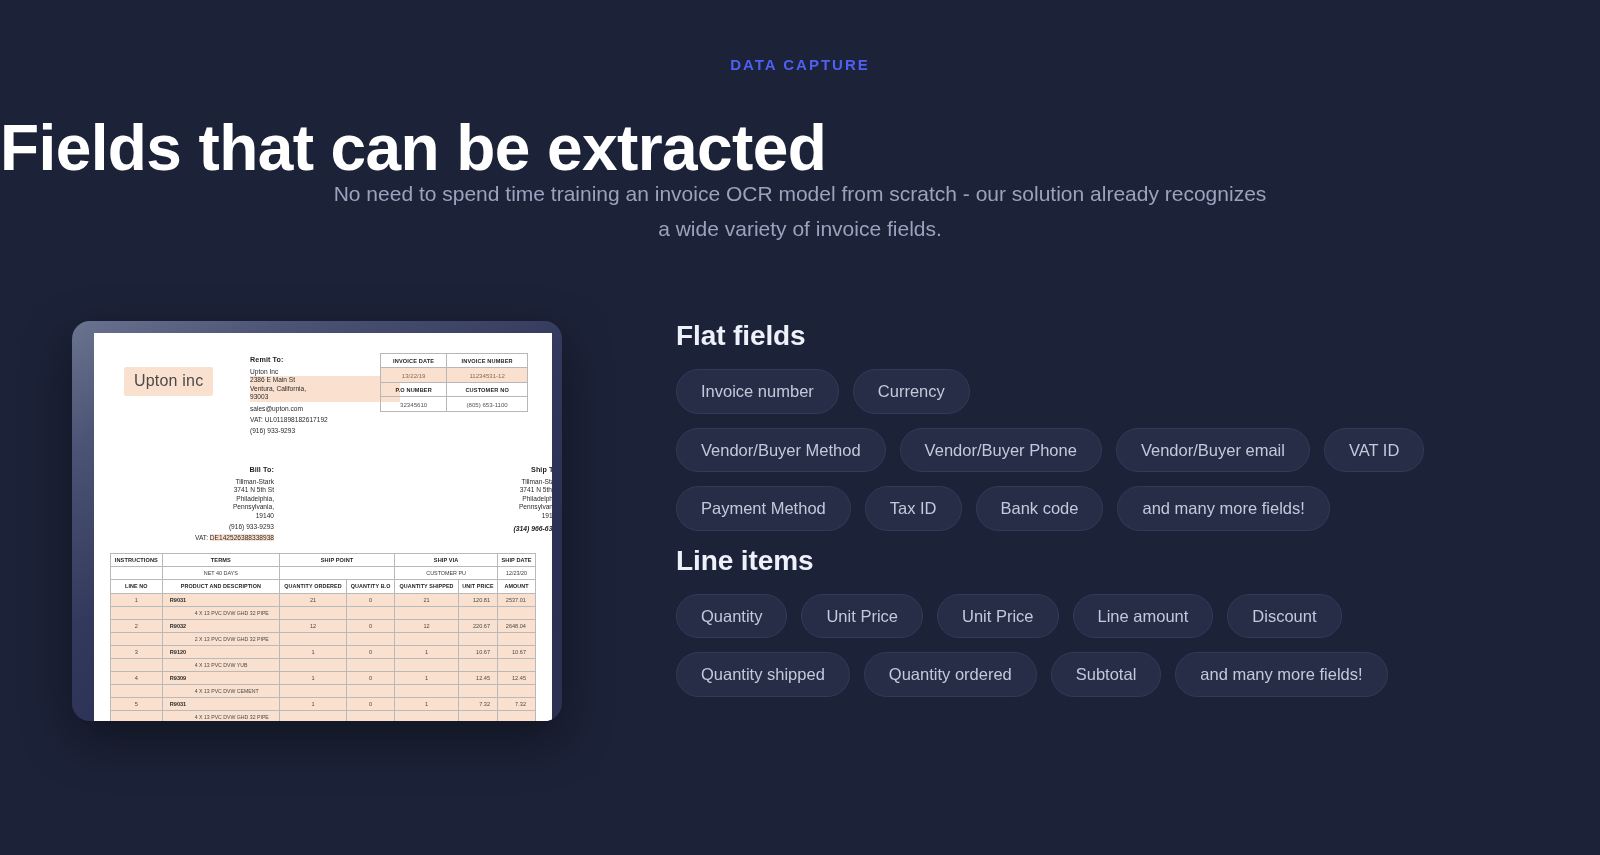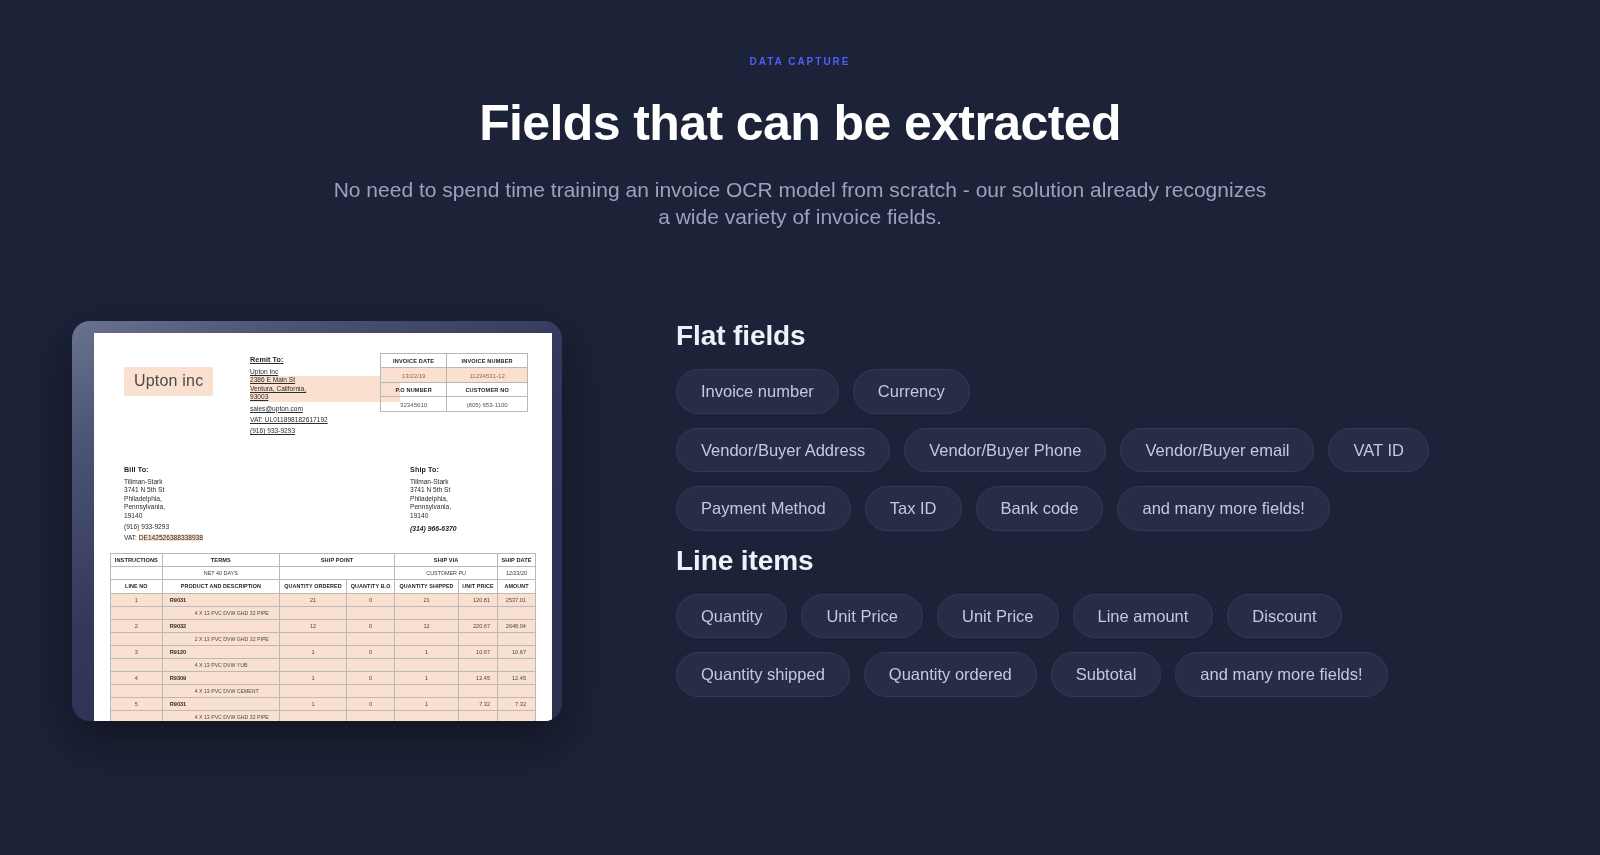--- a/index.html
+++ b/index.html
@@ -9,33 +9,33 @@
     font-family: "Liberation Sans", sans-serif;
     overflow: hidden;
   }
   .page { position: relative; width: 1600px; height: 855px; background: #1c2238; }
 
   
   .eyebrow {
     position: absolute; top: 56px; left: 0; width: 100%;
     text-align: center;
     color: #4d60f4;
-    font-size: 10px; font-weight: 700; letter-spacing: 2.0px;
+    font-size: 15px; font-weight: 700; letter-spacing: 2.0px;
   }
   .headline {
-    position: absolute; top: 94px; left: 0; width: 100%;
-    text-align: center;
+    position: absolute; top: 111px; left: 0; width: 100%;
+    text-align: left;
     color: #ffffff;
-    font-size: 50px; font-weight: 700; letter-spacing: -0.6px;
+    font-size: 64px; font-weight: 700; letter-spacing: -0.6px;
   }
   .subhead {
     position: absolute; top: 176px; left: 50%; transform: translateX(-50%);
     width: 950px; text-align: center;
     color: #9aa3bd;
-    font-size: 21px; font-weight: 400; line-height: 27px;
+    font-size: 21px; font-weight: 400; line-height: 35px;
   }
 
   
   .tablet-wrap {
     position: absolute; left: 72px; top: 321px;
     width: 490px; height: 400px;
   }
   .tablet-frame {
     position: absolute; inset: 0;
     border-radius: 18px;
@@ -60,37 +60,37 @@
     font-family: "Liberation Sans", sans-serif;
   }
   .doc-top { position: relative; height: 118px; }
   .logo-box {
     position: absolute; left: 14px; top: 20px;
     background: #fae1cf; color: #4a4a4a;
     padding: 5px 10px 6px 10px;
     font-size: 16px; letter-spacing: 0.2px;
     border-radius: 2px;
   }
-  .remit { position: absolute; left: 140px; top: 8px; width: 150px; text-decoration: underline; }
+  .remit { position: absolute; left: 140px; top: 8px; width: 150px; }
   .lbl { font-size: 7.2px; font-weight: 700; color: #1f1f1f; margin-bottom: 4px; letter-spacing: 0.1px; }
   .ln { font-size: 6.6px; line-height: 8.4px; color: #2b2b2b; }
   .hl { background: #fae1cf; }
   .gap { display:block; height:3px; }
 
   .inv-table {
     position: absolute; right: 8px; top: 6px;
     width: 148px; border-collapse: collapse;
     font-size: 6.1px;
   }
   .inv-table td { border: 0.6px solid #b7b7b7; text-align: center; padding: 3.5px 2px; }
   .inv-table td.h { font-weight: 700; font-size: 5.6px; letter-spacing: 0.15px; color: #1f1f1f; }
   .inv-table td.v { color: #555; }
   .inv-table td.vo { color: #8a6a4f; background: #fae1cf; }
 
-  .doc-mid { position: relative; height: 82px; }
+  .doc-mid { position: relative; height: 82px; text-align: right; }
   .billto { position: absolute; left: 14px; top: 0; width: 150px; }
   .shipto { position: absolute; left: 300px; top: 0; width: 150px; }
   .phone-b { font-size: 6.8px; font-weight: 700; font-style: italic; color: #1f1f1f; margin-top: 5px; }
 
   
   .li {
     width: 100%; border-collapse: collapse; margin-top: 6px;
     font-size: 5.6px; color: #232323;
   }
   .li th, .li td { border: 0.6px solid #b9b9b9; padding: 3px 2px; text-align: center; }
@@ -329,21 +329,21 @@
 
   <div class="fields">
 
     <div class="sec-title">Flat fields</div>
     <div class="pill-rows">
       <div class="pill-row">
         <span class="pill">Invoice number</span>
         <span class="pill">Currency</span>
       </div>
       <div class="pill-row">
-        <span class="pill">Vendor/Buyer Address</span>
+        <span class="pill">Vendor/Buyer Method</span>
         <span class="pill">Vendor/Buyer Phone</span>
         <span class="pill">Vendor/Buyer email</span>
         <span class="pill">VAT ID</span>
       </div>
       <div class="pill-row">
         <span class="pill">Payment Method</span>
         <span class="pill">Tax ID</span>
         <span class="pill">Bank code</span>
         <span class="pill">and many more fields!</span>
       </div>

